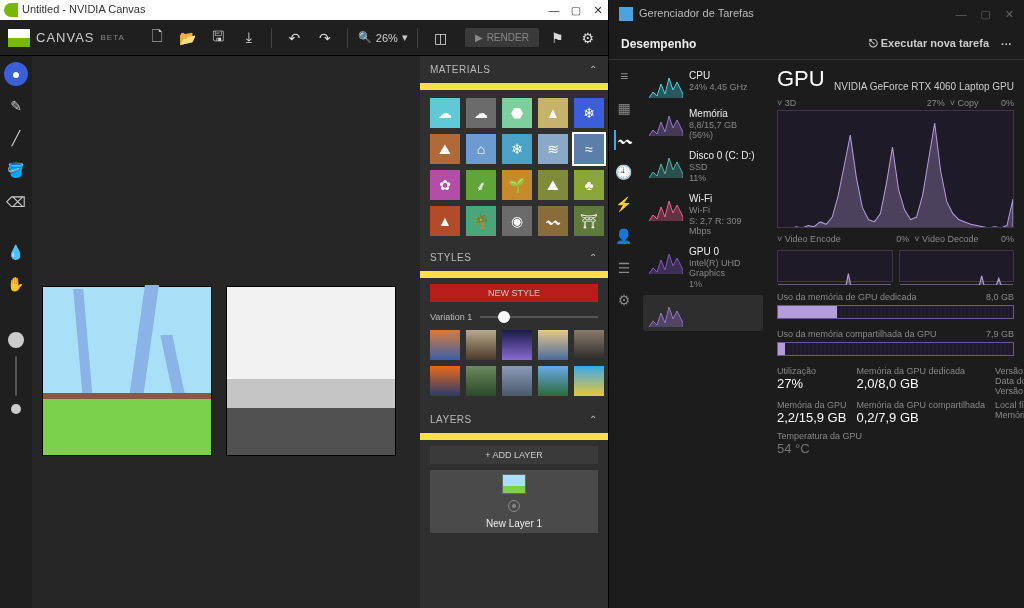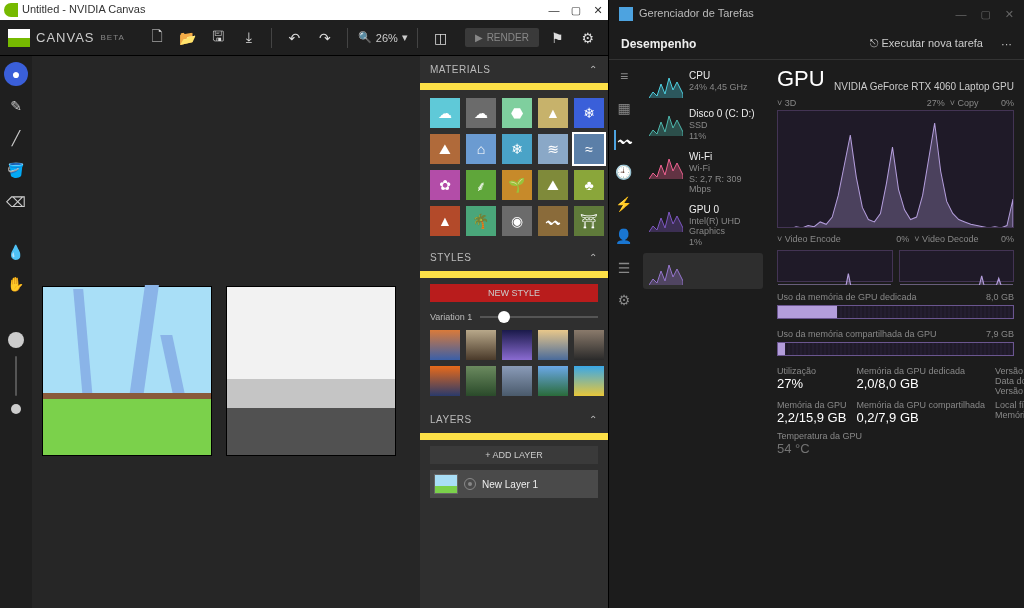--- a/index.html
+++ b/index.html
@@ -46,31 +46,31 @@
 .materials-grid { display:grid; grid-template-columns: repeat(5, 30px); gap: 6px; padding: 8px 10px;}
 .mat { width:30px; height:30px; display:flex; align-items:center; justify-content:center; font-size: 14px; color:#fff;}
 .mat.sel { outline: 2px solid #fff; }
 .new-style { margin: 6px 10px; background:#b91c1c; text-align:center; padding:4px; font-size:9px; color:#ccc;}
 .variation { display:flex; align-items:center; gap:8px; padding: 4px 10px 8px; font-size:9px;}
 .variation .slider { flex:1; height:2px; background:#555; position:relative;}
 .variation .slider::before { content:''; position:absolute; left:15%; top:-5px; width:12px; height:12px; background:#fff; border-radius:50%;}
 .styles-grid { display:grid; grid-template-columns: repeat(5, 30px); gap:6px; padding: 0 10px 10px;}
 .sty { width:30px; height:30px; background-size:cover;}
 .add-layer { margin: 6px 10px; background:#3a3a3a; text-align:center; padding:4px; font-size:9px; color:#ccc;}
-.layer-row { margin: 0 10px 6px; background:#4a4a4a; display:flex; align-items:center; gap:6px; padding:4px; font-size:10px; color:#eee;}
+.layer-row { margin: 0 10px 6px; background:#4a4a4a; display:flex; align-items:center; gap:6px; padding:4px; font-size:10px; color:#eee;flex-direction:column;}
 .layer-row .thumb { width:24px; height:20px; background: linear-gradient(#a9dff7 60%, #7bd14b 60%); border:1px solid #666;}
 .eye { border:1px solid #888; border-radius:50%; width:12px; height:12px; position:relative;}
 .eye::before { content:''; position:absolute; inset:3px; background:#888; border-radius:50%;}
 
 
 .tm-title { height: 28px; display:flex; align-items:center; justify-content:space-between; padding: 7px 10px; font-size:11px; color:#bbb; background:#1c1c1c;}
 .tm-title .wbtns { display:flex; gap:14px; color:#666;}
 .tm-title .appicon { width:14px; height:14px; background:#4da3e0; display:inline-block; margin-right:6px; vertical-align:middle;}
 .tm-header { height: 32px; display:flex; align-items:center; justify-content:space-between; padding: 0 12px; border-bottom:1px solid #333; font-size:12px; color:#eee; font-weight:600;}
-.tm-header .actions { display:flex; gap:18px; align-items:flex-end; font-size:11px; font-weight:400; color:#ccc;}
+.tm-header .actions { display:flex; gap:12px; align-items:flex-end; font-size:11px; font-weight:700; color:#ccc;}
 .tm-body { flex:1; display:flex; overflow:hidden;}
 .tm-nav { width: 30px; background:#1c1c1c; display:flex; flex-direction:column; align-items:center; padding-top:6px; gap:12px; color:#888; font-size:14px;}
 .tm-nav .nitem { width:20px; height:20px; display:flex; align-items:center; justify-content:center;}
 .tm-nav .nitem.active { border-left:2px solid #4da3e0; color:#fff;}
 .tm-list { width: 128px; padding: 6px 4px; display:flex; flex-direction:column; gap:2px;}
 .tm-item { display:flex; gap:6px; padding: 4px 6px; border-radius:3px;}
 .tm-item.active { background:#2e2e2e;}
 .tm-item .spark { width:34px; height:28px; position:relative; overflow:hidden;}
 .tm-item .meta { font-size:9px; color:#888; display:flex; flex-direction:column; gap:1px; flex:1; min-width:0;}
 .tm-item .meta .nm { color:#eee; font-size:10px; white-space:nowrap; overflow:hidden; text-overflow:ellipsis;}
@@ -251,20 +251,29 @@
           <div class="spark"><svg viewBox="0 0 34 28" preserveAspectRatio="none">
               <polyline points="0,28 4,22 8,26 12,14 16,24 20,8 24,20 28,12 34,24 34,28" fill="#4dd0e155" stroke="#4dd0e1" stroke-width="1"></polyline>
             </svg></div>
           <div class="meta">
             <div class="nm">CPU</div>
             <div>24%  4,45 GHz</div>
           </div>
         </div>
         <div class="tm-item">
           <div class="spark"><svg viewBox="0 0 34 28" preserveAspectRatio="none">
+              <polyline points="0,28 4,22 8,26 12,14 16,24 20,8 24,20 28,12 34,24 34,28" fill="#9575cd55" stroke="#9575cd" stroke-width="1"></polyline>
+            </svg></div>
+          <div class="meta">
+            <div class="nm">Memória</div>
+            <div>8,8/15,7 GB (56%)</div>
+          </div>
+        </div>
+        <div class="tm-item">
+          <div class="spark"><svg viewBox="0 0 34 28" preserveAspectRatio="none">
               <polyline points="0,28 4,22 8,26 12,14 16,24 20,8 24,20 28,12 34,24 34,28" fill="#4db6ac55" stroke="#4db6ac" stroke-width="1"></polyline>
             </svg></div>
           <div class="meta">
             <div class="nm">Disco 0 (C: D:)</div>
             <div>SSD</div>
             <div>11%</div>
           </div>
         </div>
         <div class="tm-item">
           <div class="spark"><svg viewBox="0 0 34 28" preserveAspectRatio="none">

